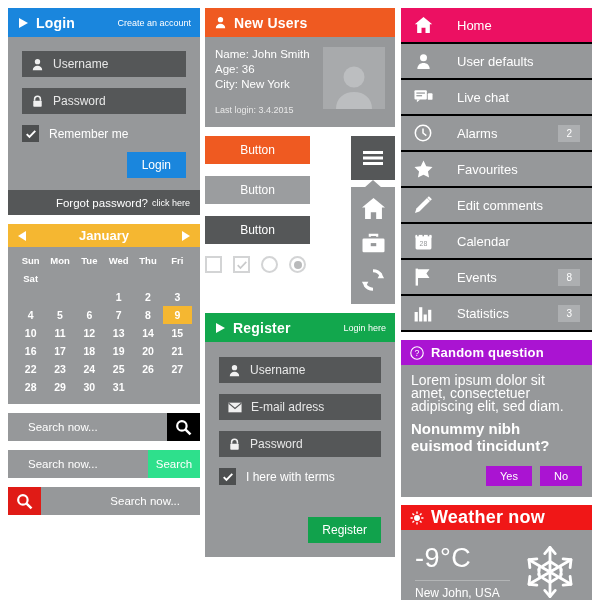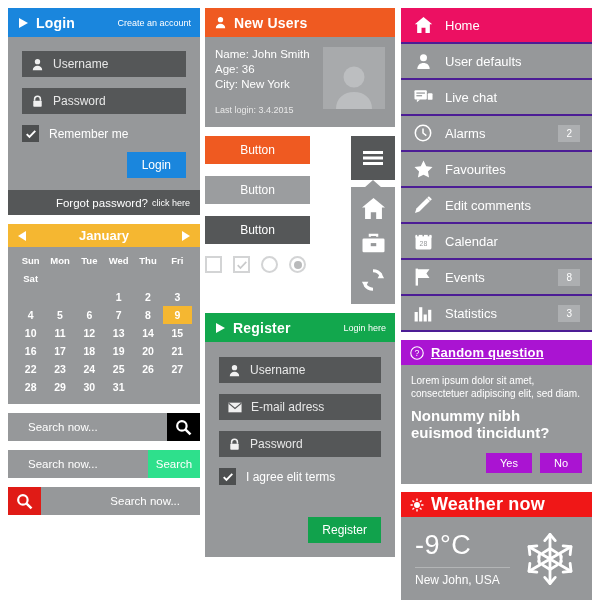--- a/index.html
+++ b/index.html
@@ -139,37 +139,37 @@
   #register-panel { margin-top: 9px; }
   #register-panel .hdr { background: #12a74d; }
   .reg-body { background: #96989a; padding: 15px 14px 14px; }
   .btn-green {
     background: #11a24c; color: #fff; font-size: 12px;
     padding: 6px 14px; border: 0; float: right; cursor: pointer;
   }
 
   
   .menu-item {
-    height: 36px; display: flex; align-items: center; gap: 12px;
+    height: 36px; display: flex; align-items: center; gap: 24px;
     padding: 0 12px; background: #96989a; color: #ffffff;
-    border-bottom: 2px solid #4c1d95; cursor: pointer;
+    border-bottom: 2px solid #000000; cursor: pointer;
   }
   .menu-item.active { background: #ec1062; }
   .menu-label { font-size: 13px; }
   .menu-badge {
     margin-left: auto; background: #adafb1; color: #ffffff;
     font-size: 10px; padding: 3px 8px; min-width: 21px; text-align: center;
   }
 
   
   #question-panel { margin-top: 8px; }
   #question-panel .hdr { background: #aa14d2; gap: 7px; height: 25px; }
-  #question-panel .hdr-title { font-size: 13px; text-decoration: underline; }
+  #question-panel .hdr-title { font-size: 13px; }
   .q-body { background: #96989a; padding: 9px 10px 11px; }
-  .q-text { color: #ffffff; font-size: 10px; line-height: 13px; }
+  .q-text { color: #ffffff; font-size: 14px; line-height: 13px; }
   .q-text2 { color: #ffffff; font-size: 15px; margin-top: 7px; font-weight: bold; }
   .q-actions { display: flex; gap: 8px; justify-content: flex-end; margin-top: 12px; }
   .q-btn {
     background: #aa14d2; color: #fff; border: 0; font-size: 11px;
     padding: 4px 14px; cursor: pointer;
   }
 
   
   #weather-panel { margin-top: 8px; }
   #weather-panel .hdr { background: #f01717; gap: 7px; height: 25px; }
@@ -441,21 +441,21 @@
               </svg>
           </span>
           <span class="field-label">Password</span>
         </div>
         <div class="chk-row">
           <span class="chk-dark">
             <svg width="12" height="12" viewBox="0 0 14 14">
                 <path d="M2 7.2l3.2 3.3L12 3.3" stroke="#fff" stroke-width="2.2" fill="none"></path>
               </svg>
           </span>
-          <span class="chk-label">I agree elit terms</span>
+          <span class="chk-label">I here with terms</span>
         </div>
         <div style="height:22px"></div>
         <button class="btn-green">Register</button>
         <div style="clear:both"></div>
       </div>
     </div>
   </div>
 
   <div class="col-right">
 

